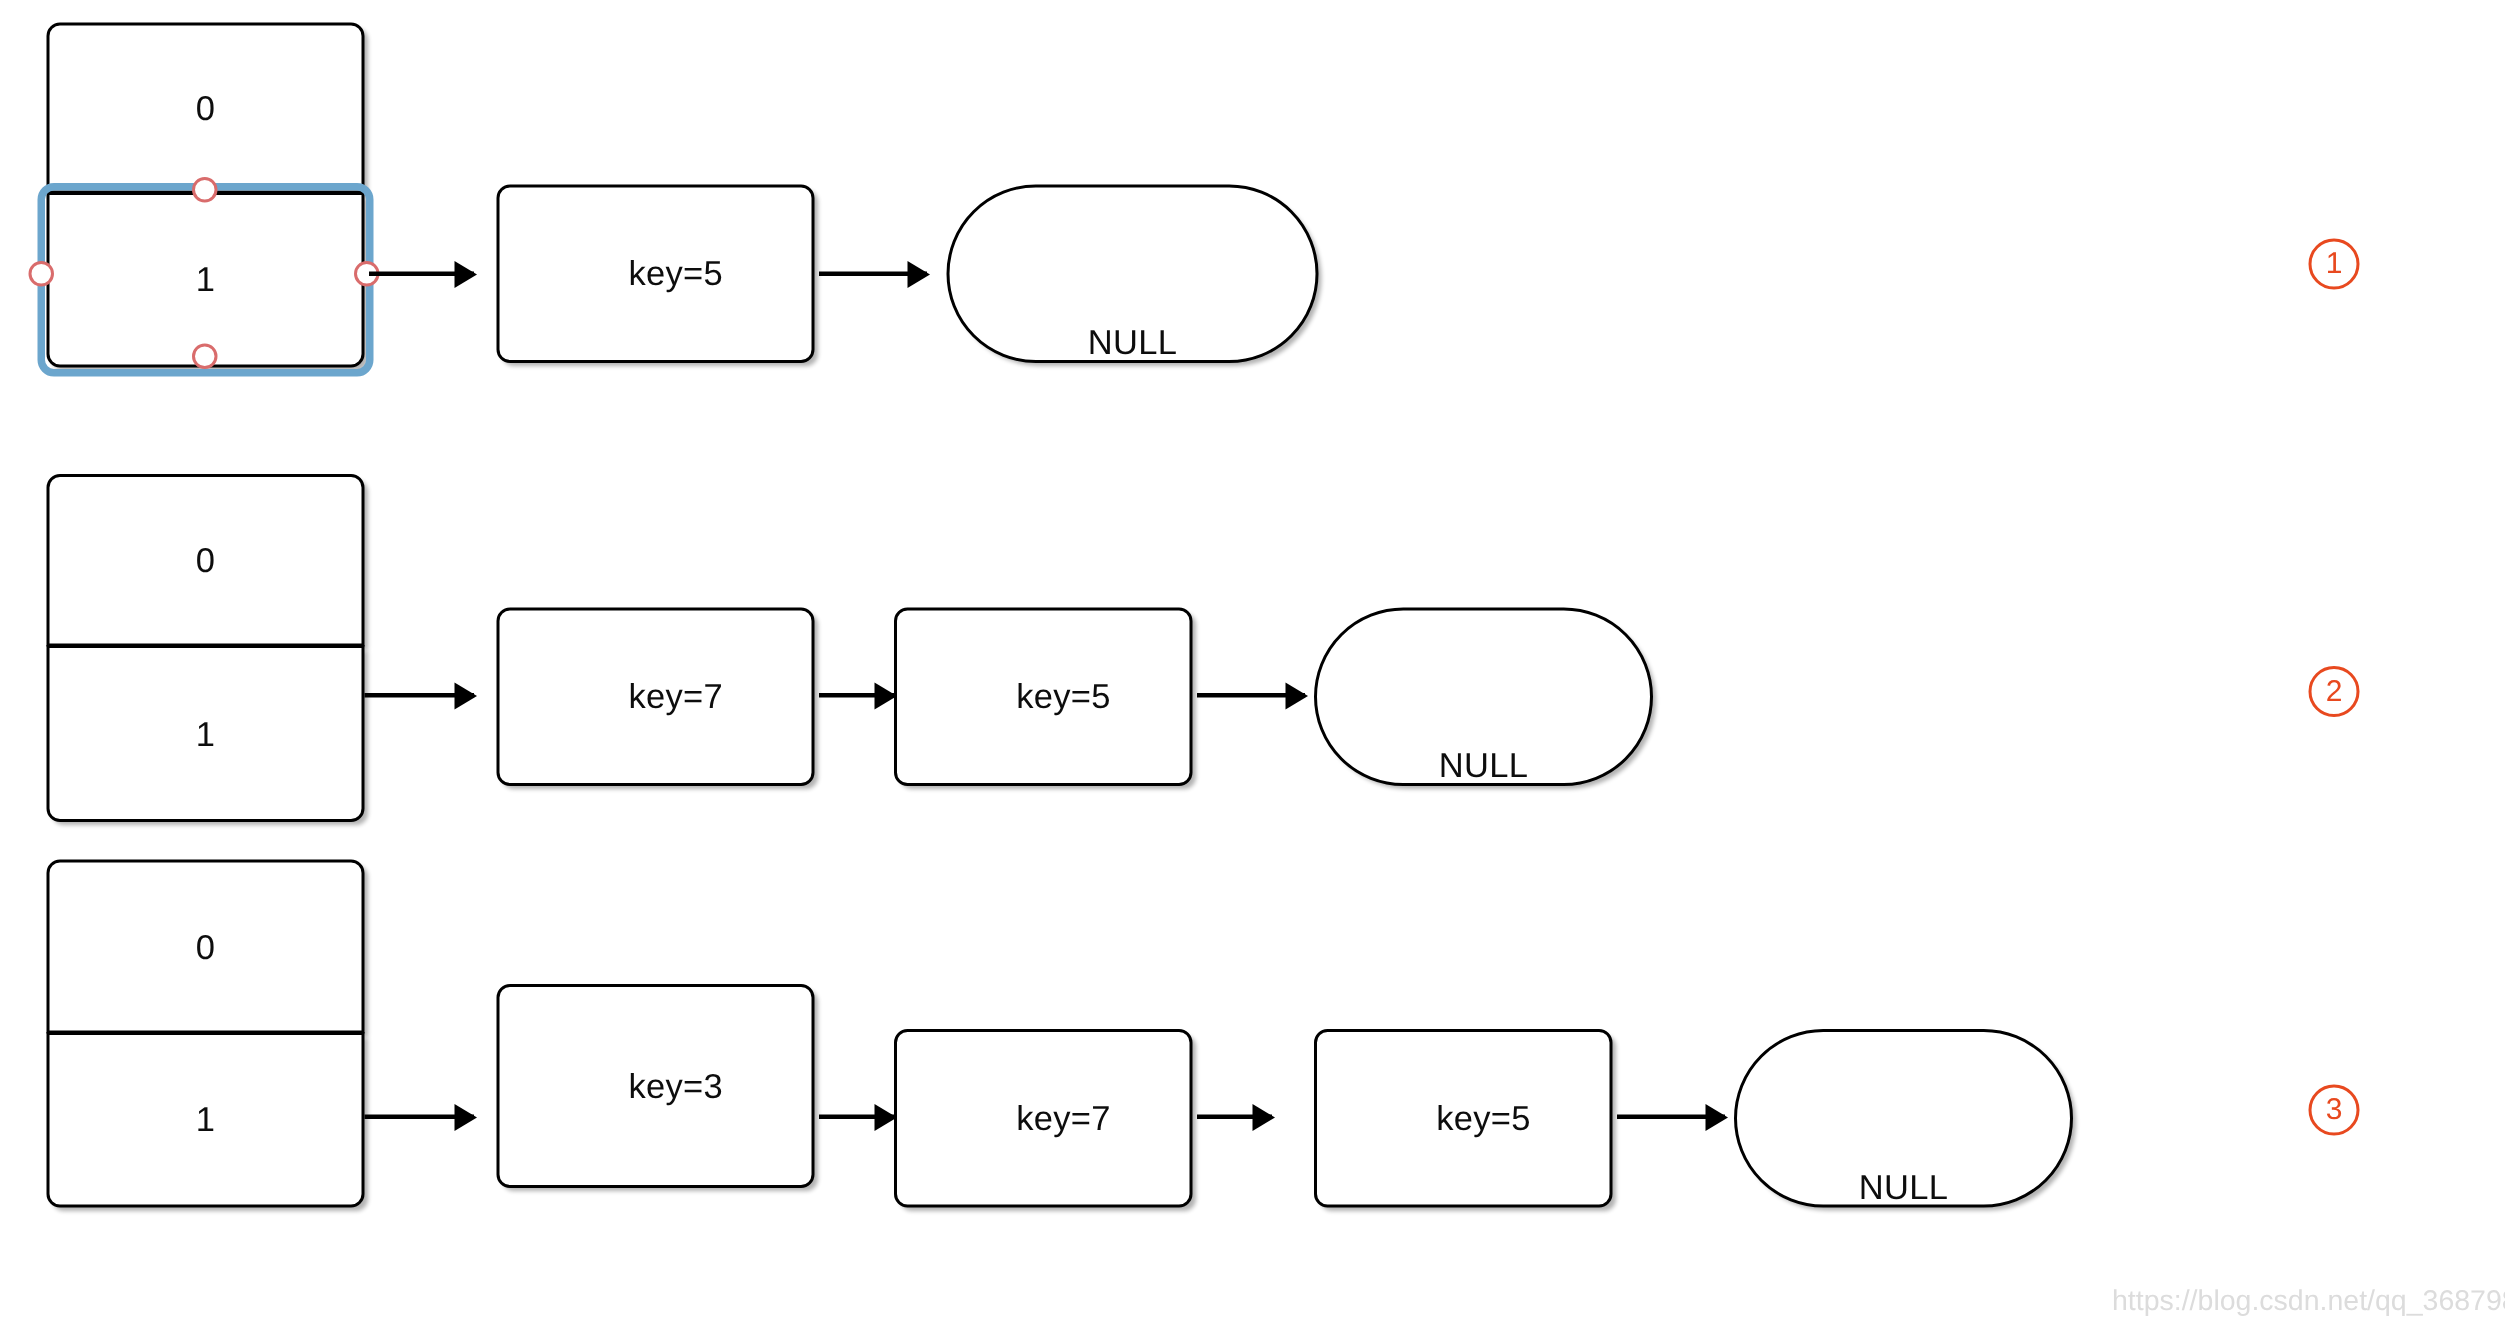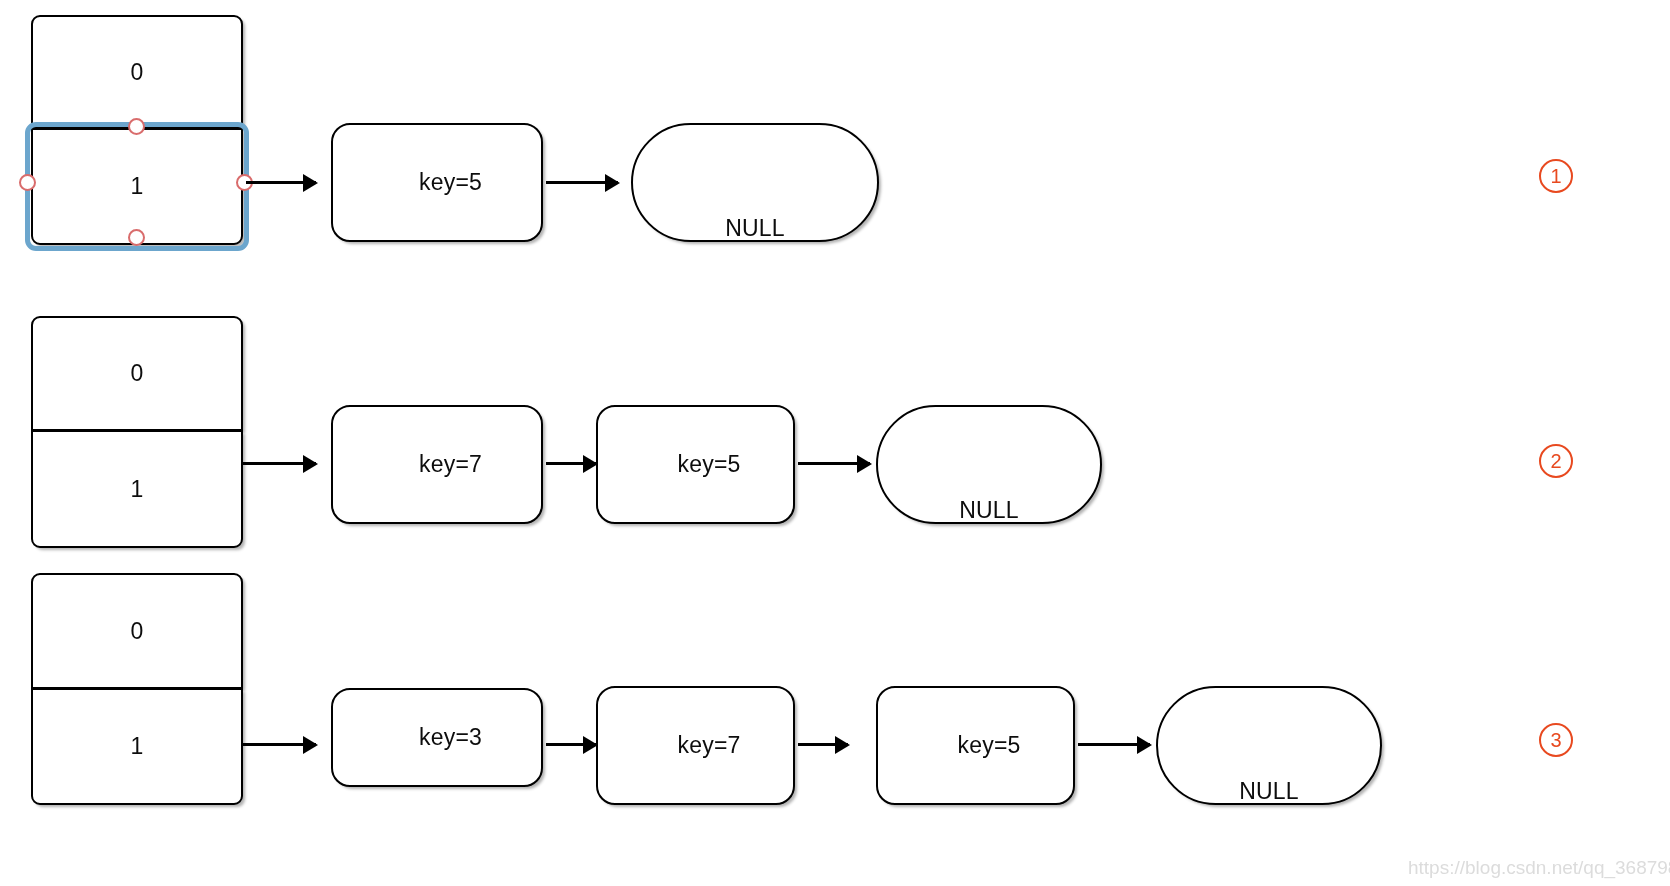--- a/index.html
+++ b/index.html
@@ -25,21 +25,21 @@
     letter-spacing:.2px;
     box-shadow:3px 3px 3px -1px rgba(0,0,0,.30);
   }
   .node .lbl{pointer-events:none;line-height:1;}
 
   
   .cell-top{border-radius:9px 9px 0 0;}
   .cell-bot{border-radius:0 0 9px 9px;}
 
   
-  .keybox{border-radius:19px;padding-left:27px;}
+  .keybox{border-radius:9px;padding-left:27px;}
 
   
   .nullbox{border-radius:999px;align-items:flex-end;}
 
   
   .arrow{
     position:absolute;
     height:3px;
     background:#000000;
   }
@@ -161,21 +161,21 @@
   <div class="node cell-top" style="left:31px;top:573px;width:212px;height:116px;">
     <span class="lbl">0</span>
   </div>
 
   <div class="node cell-bot" style="left:31px;top:688px;width:212px;height:117px;">
     <span class="lbl">1</span>
   </div>
 
   <div class="arrow" style="left:243px;top:743px;width:73px;"></div>
 
-  <div class="node keybox" style="left:331px;top:688px;width:212px;height:99px;justify-content:center;">
+  <div class="node keybox" style="left:331px;top:656px;width:212px;height:136px;justify-content:center;">
     <span class="lbl">key=3</span>
   </div>
 
   <div class="arrow" style="left:546px;top:743px;width:50px;"></div>
 
   <div class="node keybox" style="left:596px;top:686px;width:199px;height:119px;">
     <span class="lbl">key=7</span>
   </div>
 
   <div class="arrow" style="left:798px;top:743px;width:50px;"></div>

